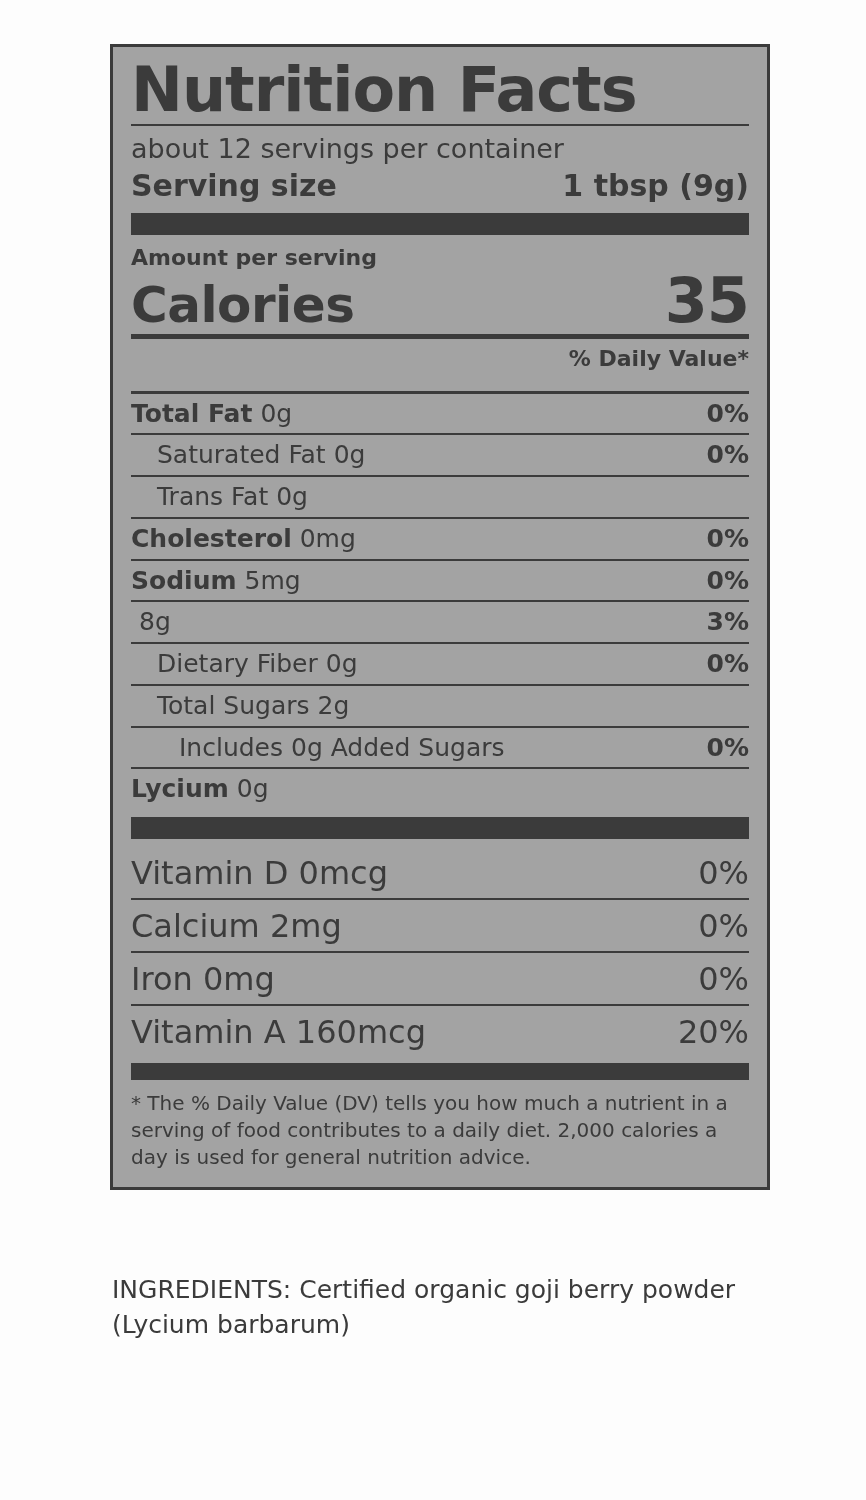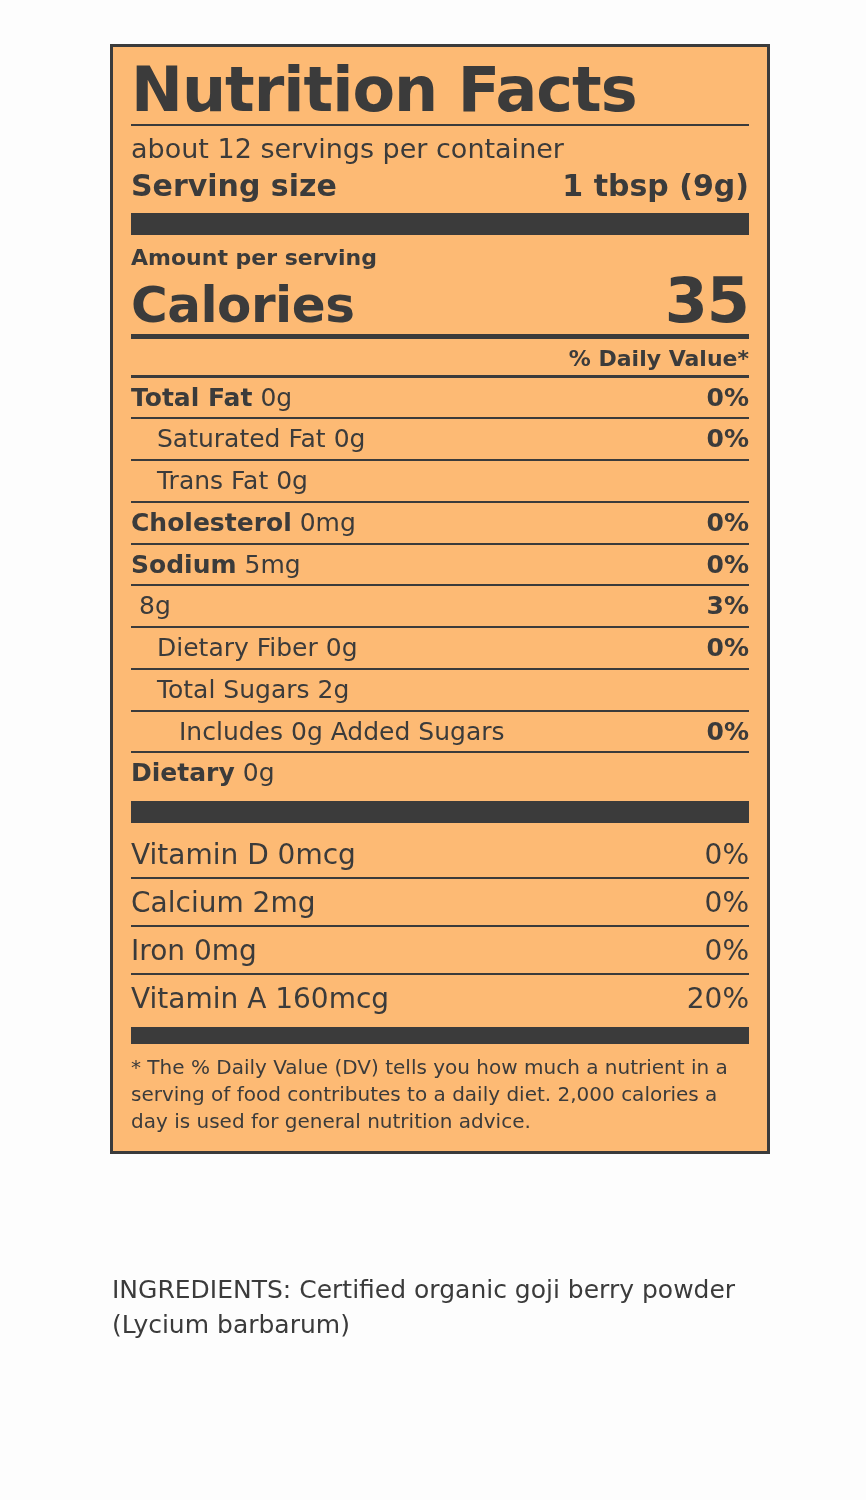--- a/index.html
+++ b/index.html
@@ -20,21 +20,21 @@
     height: 1500px;
     background: #fdfdfd;
   }
   .panel {
     position: absolute;
     left: 110px;
     top: 44px;
     width: 660px;
     box-sizing: border-box;
     border: 3px solid #3b3b3b;
-    background: #fdba74;
+    background: #a3a3a3;
     padding: 14px 18px 16px 18px;
   }
 
   
   .nf-title {
     font-size: 62px;
     font-weight: bold;
     line-height: 0.95;
     letter-spacing: -1px;
     color: #3b3b3b;
@@ -94,21 +94,21 @@
     font-weight: bold;
     line-height: 1.0;
     letter-spacing: -1px;
   }
 
   
   .dv-header {
     text-align: right;
     font-size: 22px;
     font-weight: bold;
-    padding: 7px 0 4px 0;
+    padding: 7px 0 20px 0;
   }
 
   
   .nrow {
     display: flex;
     justify-content: space-between;
     align-items: baseline;
     font-size: 25px;
     padding: 6px 0 5px 0;
     border-top: 2px solid #3b3b3b;
@@ -120,21 +120,21 @@
   .indent1 { padding-left: 26px; }
   .indent2 { padding-left: 48px; }
   .amt { padding-left: 8px; }
   .dv { font-weight: bold; white-space: nowrap; }
 
   
   .vrow {
     display: flex;
     justify-content: space-between;
     align-items: baseline;
-    font-size: 28px;
+    font-size: 32px;
     padding: 7px 0 6px 0;
     border-top: 2px solid #3b3b3b;
     font-weight: normal;
   }
   .vrow.firstv { border-top: none; }
   .vrow .vdv { font-weight: normal; }
 
   
   .footnote {
     font-size: 20px;
@@ -247,21 +247,21 @@
 
     <div class="nrow">
       <span class="nm indent2">
           <span>Includes 0g Added Sugars</span>
         </span>
       <span class="dv">0%</span>
     </div>
 
     <div class="nrow">
       <span class="nm">
-          <b>Dietary</b>
+          <b>Lycium</b>
           <span class="amt">0g</span>
         </span>
       <span class="dv"></span>
     </div>
 
     <div class="rule-thick"></div>
 
     <div class="vrow firstv">
       <span>Vitamin D 0mcg</span>
       <span class="vdv">0%</span>

